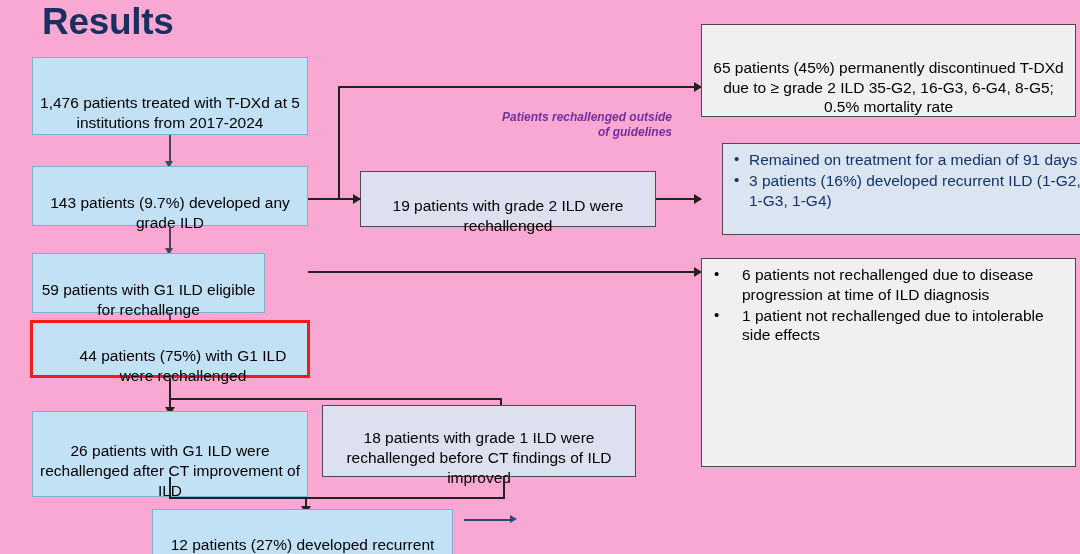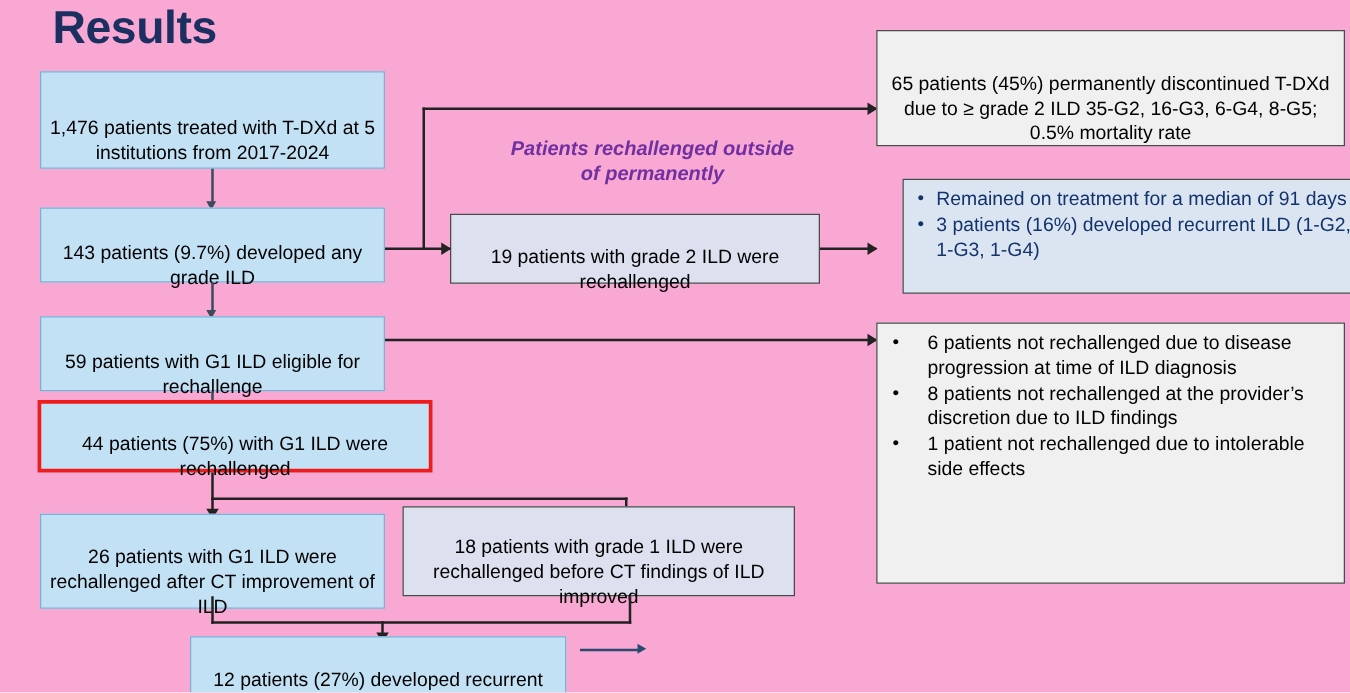--- a/index.html
+++ b/index.html
@@ -88,22 +88,22 @@
     font-size: 15px;
   }
   .bullets-wide ul { padding-left: 30px; }
   .bullets-wide li::before { left: -26px; }
   
   #caption {
     position: absolute;
     left: 372px;
     top: 110px;
     width: 300px;
-    text-align: center;
-    font-size: 16px;
+    text-align: right;
+    font-size: 12px;
     font-weight: bold;
     font-style: italic;
     color: #7030a0;
     line-height: 1.22;
   }
   
   .ln {
     position: absolute;
     background: #3d4a5c;
   }
@@ -150,38 +150,38 @@
   <div class="ln" style="left:169px; top:135px; width:1.6px; height:29px;"></div>
   <div class="arrow arr-down" style="left:165px; top:161px;"></div>
 
   <div class="node sky" style="left:32px; top:166px; width:276px; height:60px;">
     <span class="txt">143 patients (9.7%) developed any grade ILD</span>
   </div>
 
   <div class="ln" style="left:169px; top:226px; width:1.6px; height:25px;"></div>
   <div class="arrow arr-down" style="left:165px; top:248px;"></div>
 
-  <div class="node sky" style="left:32px; top:253px; width:276px; height:60px;">
+  <div class="node sky" style="left:32px; top:253px; width:233px; height:60px;">
     <span class="txt">59 patients with G1 ILD eligible for rechallenge</span>
   </div>
 
   <div class="ln" style="left:169px; top:313px; width:1.6px; height:10px;"></div>
 
-  <div class="node redring" style="left:30px; top:320px; width:316px; height:58px;">
+  <div class="node redring" style="left:30px; top:320px; width:280px; height:58px;padding-left:32px;">
     <span class="txt">44 patients (75%) with G1 ILD were rechallenged</span>
   </div>
 
   <div class="ln ln-dk" style="left:169px; top:378px; width:1.8px; height:22px;"></div>
   <div class="ln ln-dk" style="left:169px; top:398px; width:333px; height:1.8px;"></div>
   <div class="ln ln-dk" style="left:169px; top:398px; width:1.8px; height:13px;"></div>
   <div class="arrow arr-down-dk" style="left:165px; top:407px;"></div>
   <div class="ln ln-dk" style="left:500px; top:398px; width:1.8px; height:13px;"></div>
   <div class="arrow arr-down-dk" style="left:496px; top:407px;"></div>
 
-  <div class="node sky" style="left:32px; top:411px; width:276px; height:76px;">
+  <div class="node sky" style="left:32px; top:411px; width:276px; height:86px;">
     <span class="txt">26 patients with G1 ILD were rechallenged after CT improvement of ILD</span>
   </div>
 
   <div class="node lav" style="left:322px; top:405px; width:314px; height:72px;">
     <span class="txt">18 patients with grade 1 ILD were rechallenged before CT findings of ILD improved</span>
   </div>
 
   <div class="ln ln-dk" style="left:169px; top:477px; width:1.8px; height:22px;"></div>
   <div class="ln ln-dk" style="left:503px; top:477px; width:1.8px; height:22px;"></div>
   <div class="ln ln-dk" style="left:169px; top:497px; width:336px; height:1.8px;"></div>
@@ -191,21 +191,21 @@
   <div class="node sky" style="left:152px; top:509px; width:301px; height:58px;">
     <span class="txt">12 patients (27%) developed recurrent ILD (9-G1, 2-G2, 1-G3)</span>
   </div>
 
   <div class="ln" style="left:464px; top:519px; width:49px; height:1.8px; background:#2b4a72;"></div>
   <div class="arrow arr-right" style="left:510px; top:515px;"></div>
 
 
   <div id="caption">
     <div>Patients rechallenged outside</div>
-    <div>of permanently</div>
+    <div>of guidelines</div>
   </div>
 
   <div class="node lav" style="left:360px; top:171px; width:296px; height:56px;">
     <span class="txt">19 patients with grade 2 ILD were rechallenged</span>
   </div>
 
   <div class="ln ln-dk" style="left:308px; top:198px; width:52px; height:1.8px;"></div>
   <div class="ln ln-dk" style="left:338px; top:86px; width:1.8px; height:113px;"></div>
   <div class="ln ln-dk" style="left:338px; top:86px; width:363px; height:1.8px;"></div>
   <div class="arrow arr-right-dk" style="left:694px; top:82px;"></div>
@@ -224,18 +224,17 @@
   <div class="node bluebox bullets" style="left:701px; top:143px; width:375px; height:92px;margin-left:21px;">
     <ul>
       <li>Remained on treatment for a median of 91 days</li>
       <li>3 patients (16%) developed recurrent ILD (1-G2, 1-G3, 1-G4)</li>
     </ul>
   </div>
 
   <div class="node gray bullets bullets-wide" style="left:701px; top:258px; width:375px; height:209px;">
     <ul>
       <li>6 patients not rechallenged due to disease progression at time of ILD diagnosis</li>
-      <li>8 patients not rechallenged at the provider’s discretion due to ILD findings</li>
       <li>1 patient not rechallenged due to intolerable side effects</li>
     </ul>
   </div>
 
 </div>
 
 </body></html>

